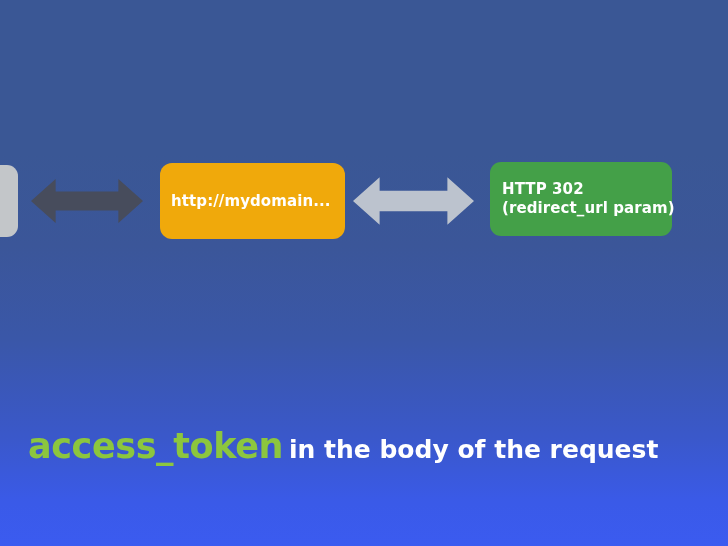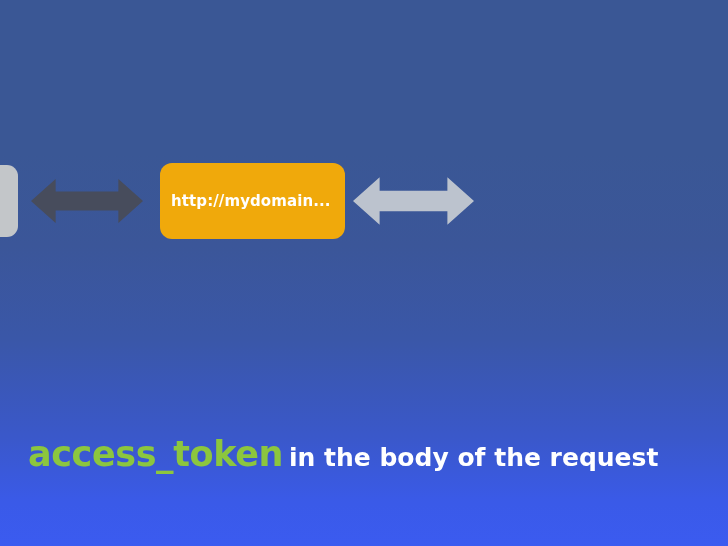--- a/index.html
+++ b/index.html
@@ -151,21 +151,21 @@
     width: 680px;
   }
   .caption-line1 {
     color: #ffffff;
     font-size: 25px;
     font-weight: 700;
     line-height: 1.2;
     white-space: nowrap;
   }
   .caption-line2 {
-    margin-top: 15px;
+    margin-top: 7px;
     white-space: nowrap;
     line-height: 1.1;
   }
   .caption-token {
     color: #8cc63e;
     font-size: 35px;
     font-weight: 700;
     letter-spacing: -0.4px;
   }
   .caption-rest {
@@ -188,20 +188,24 @@
     </div>
 
     <div class="arrow arrow-dark"></div>
 
     <div class="node-orange">
       <span class="orange-label">http://mydomain...</span>
     </div>
 
     <div class="arrow arrow-light"></div>
 
+    <div class="node-green">
+      <span class="green-line">HTTP 302</span>
+      <span class="green-line">(redirect_url param)</span>
+    </div>
 
   </div>
 
   <div class="caption">
     <div class="caption-line2">
       <span class="caption-token">access_token</span><span class="caption-rest">in the body of the request</span>
     </div>
   </div>
 
 </div>

